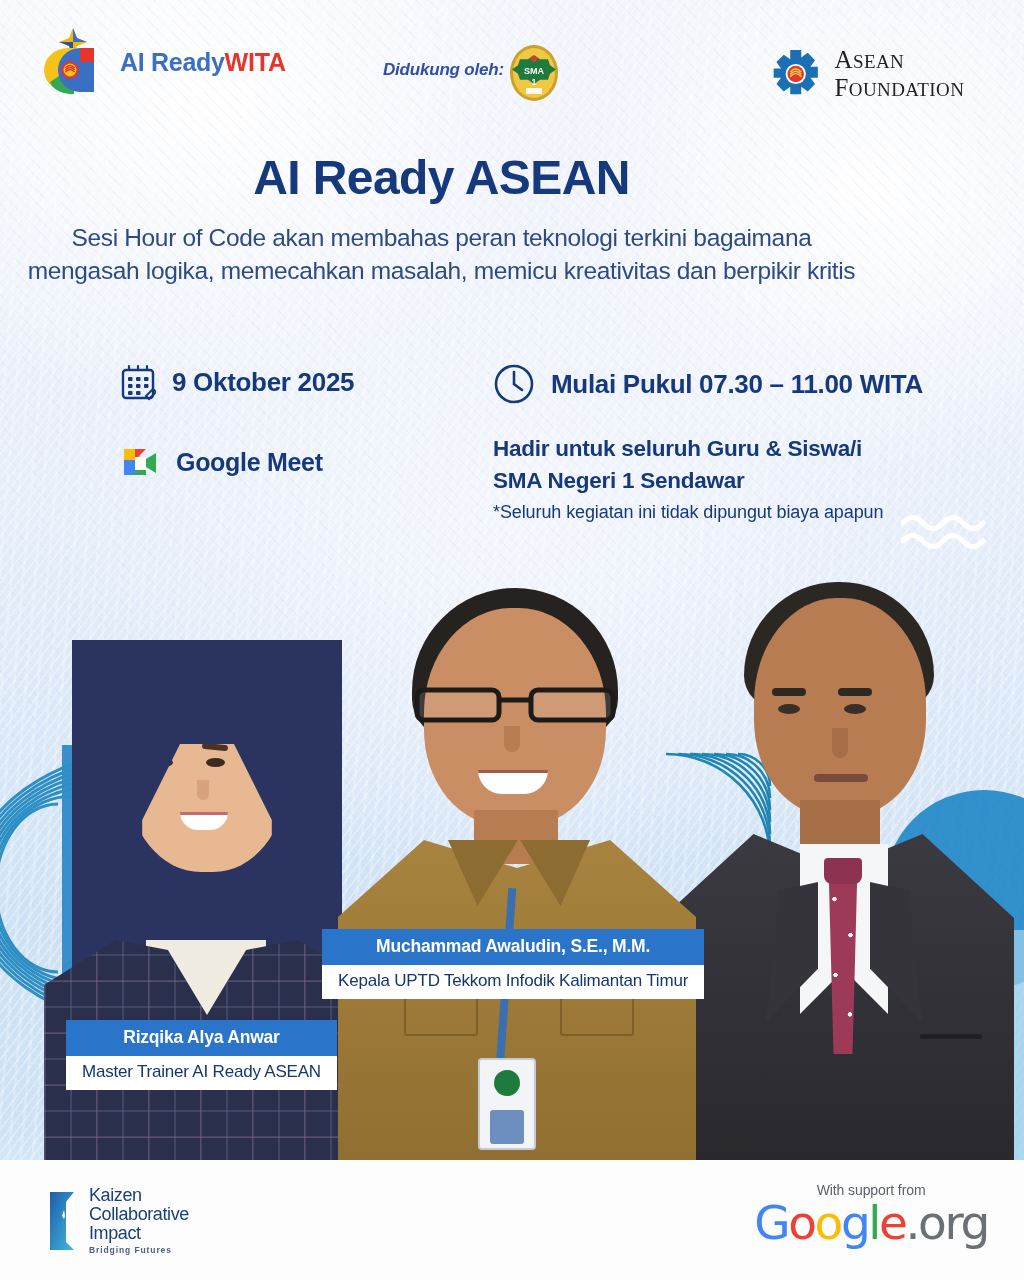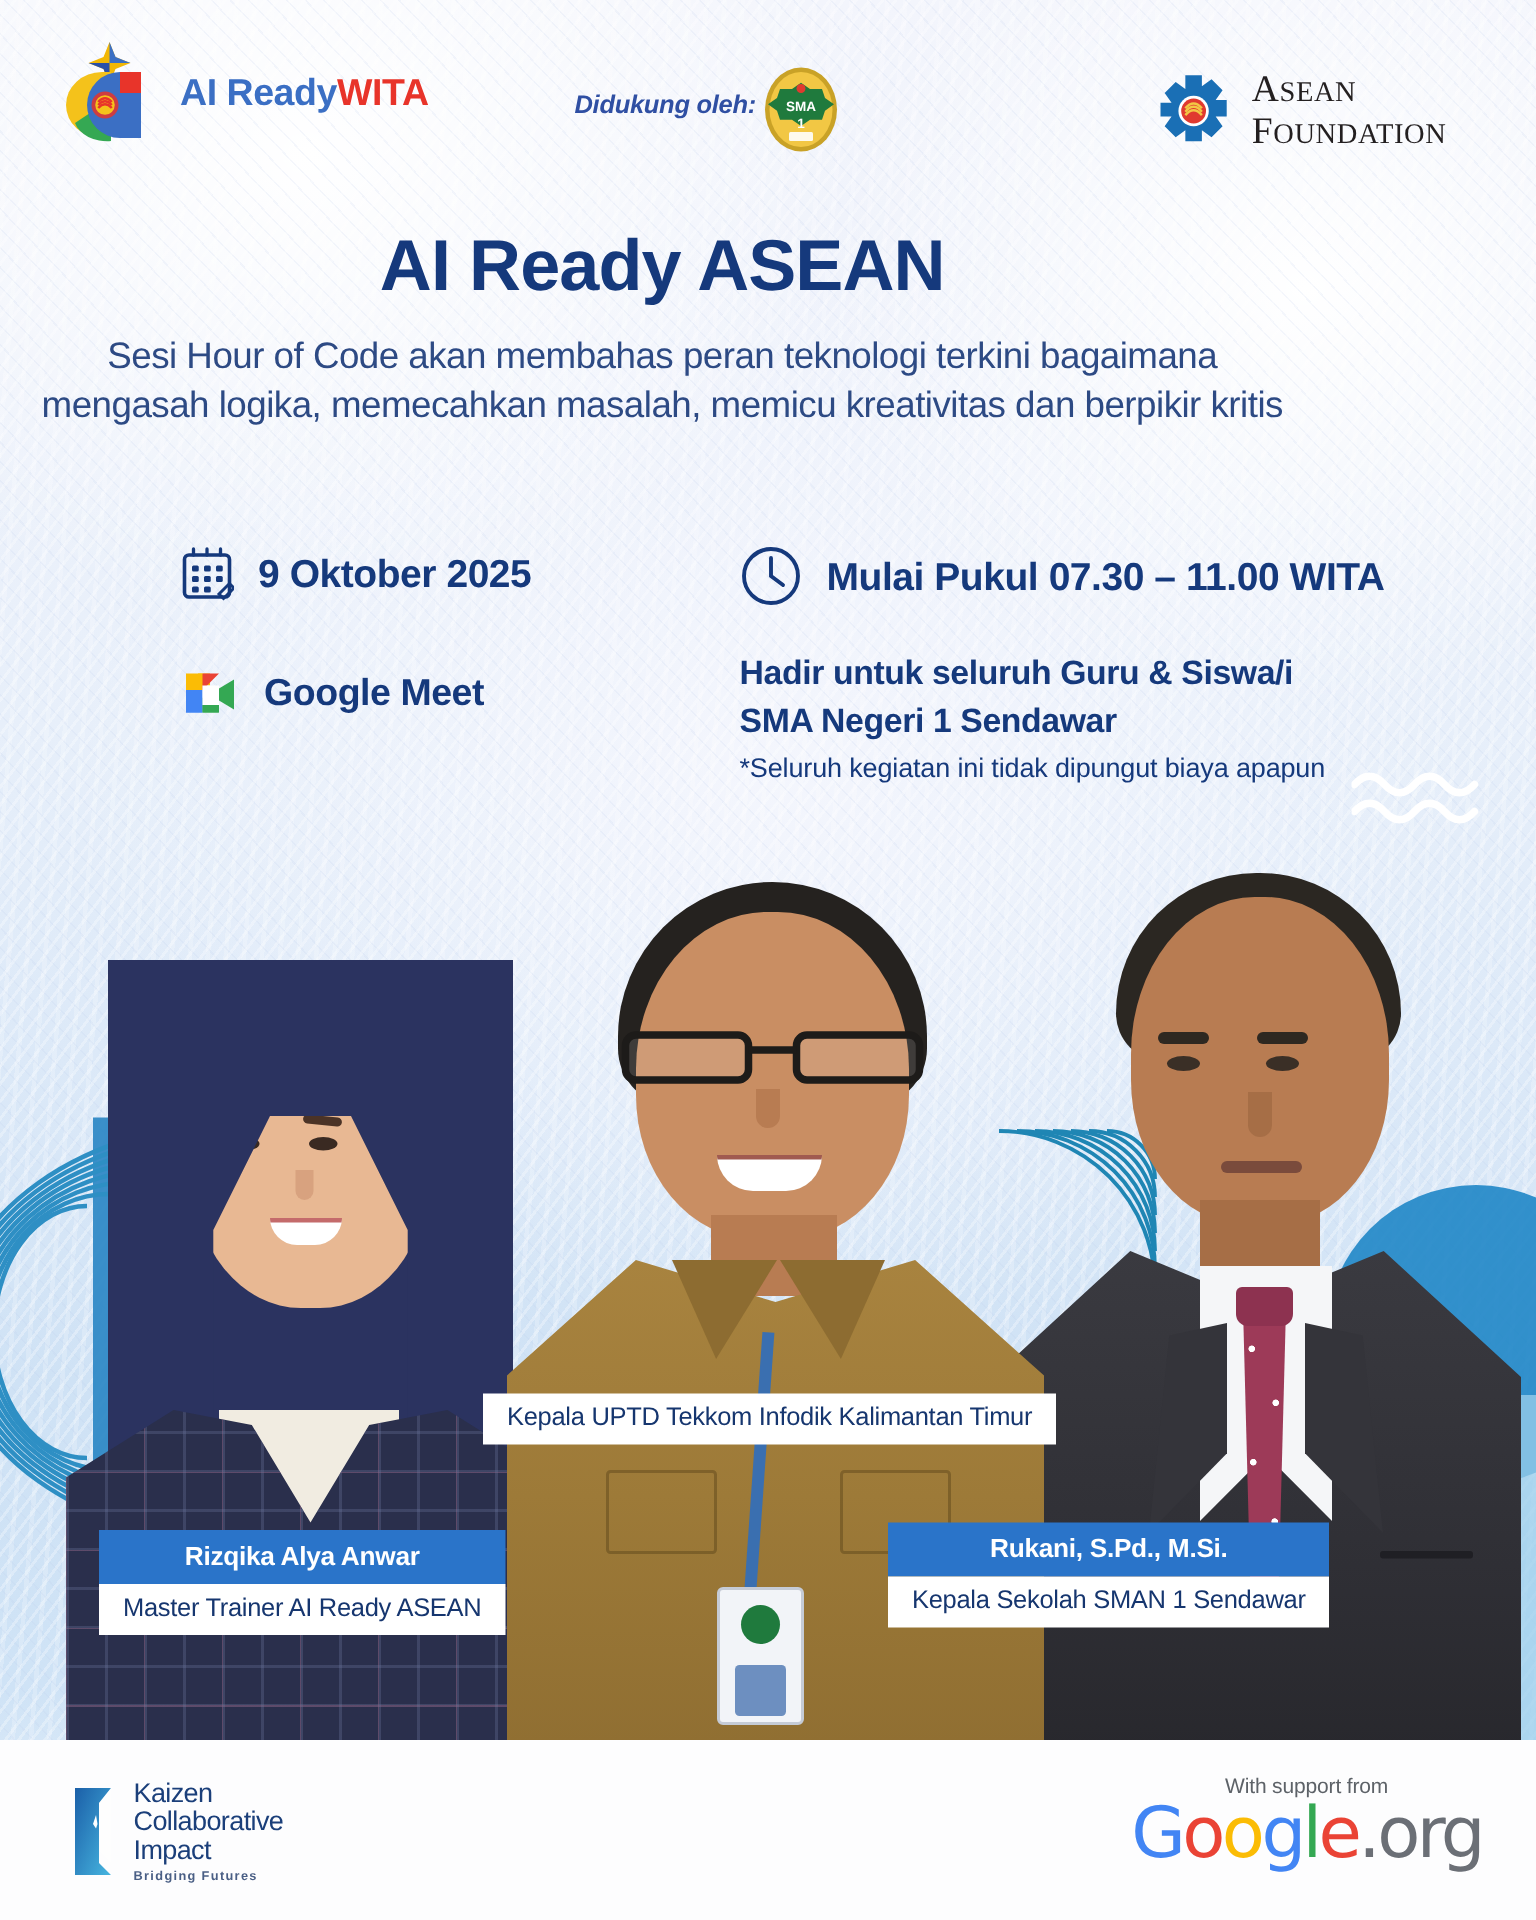--- a/index.html
+++ b/index.html
@@ -485,32 +485,29 @@
         <div class="pocketR"></div>
       <div class="badge"></div>
       <div class="lanyard"></div>
       <div class="idcard"></div>
       <div class="idseal"></div>
       <div class="idphoto"></div>
     </div>
   </div>
 
   <div class="plate p-mid">
+    <div class="nm">Muchammad Awaludin, S.E., M.M.</div>
     <div class="rl">Kepala UPTD Tekkom Infodik Kalimantan Timur</div>
   </div>
 
   <div class="plate p-left">
     <div class="nm">Rizqika Alya Anwar</div>
     <div class="rl">Master Trainer AI Ready ASEAN</div>
   </div>
 
-  <div class="plate p-right">
-    <div class="nm">Rukani, S.Pd., M.Si.</div>
-    <div class="rl">Kepala Sekolah SMAN 1 Sendawar</div>
-  </div>
 
   <div class="footer-band"></div>
 
   <div class="kaizen">
     <svg class="kz-mark" viewBox="0 0 34 62">
       <defs>
         <linearGradient id="kzg" x1="0" y1="0" x2="1" y2="1">
           <stop offset="0%" stop-color="#1b5fa8"></stop>
             <stop offset="100%" stop-color="#47b6e0"></stop>
         </linearGradient>

